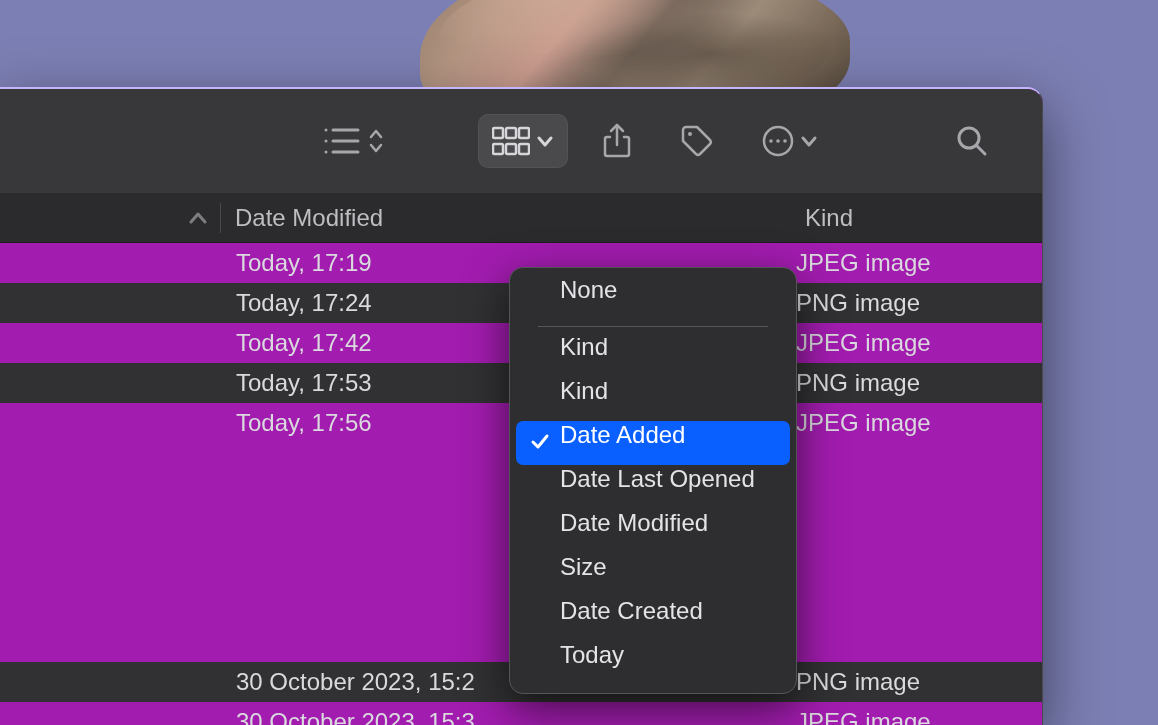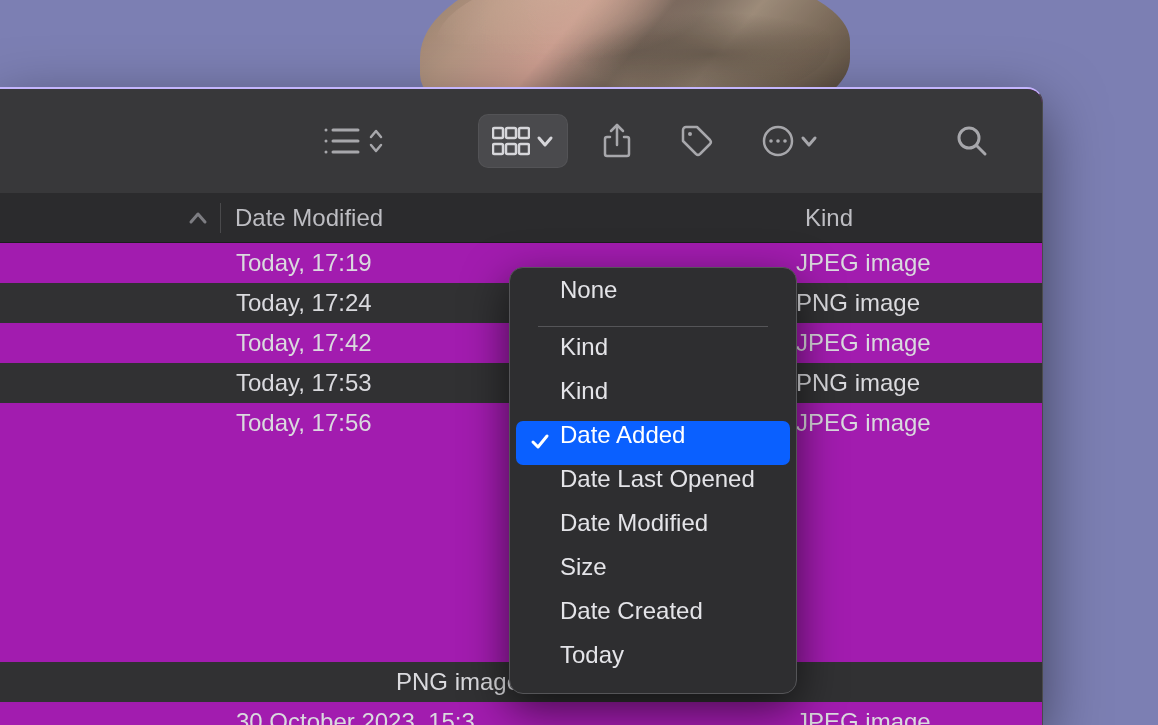--- a/index.html
+++ b/index.html
@@ -282,20 +282,21 @@
       <div class="col-kind">PNG image</div>
     </div>
     <div class="file-row">
       <div class="col-date">Today, 17:56</div>
       <div class="col-kind">JPEG image</div>
     </div>
   </div>
 
   <div class="bottom-rows">
     <div class="file-row">
+      <div class="col-date">30 October 2023, 15:2</div>
       <div class="col-size"></div>
       <div class="col-kind">PNG image</div>
     </div>
     <div class="file-row">
       <div class="col-date">30 October 2023, 15:3</div>
       <div class="col-size"></div>
       <div class="col-kind">JPEG image</div>
     </div>
 
   </div>

